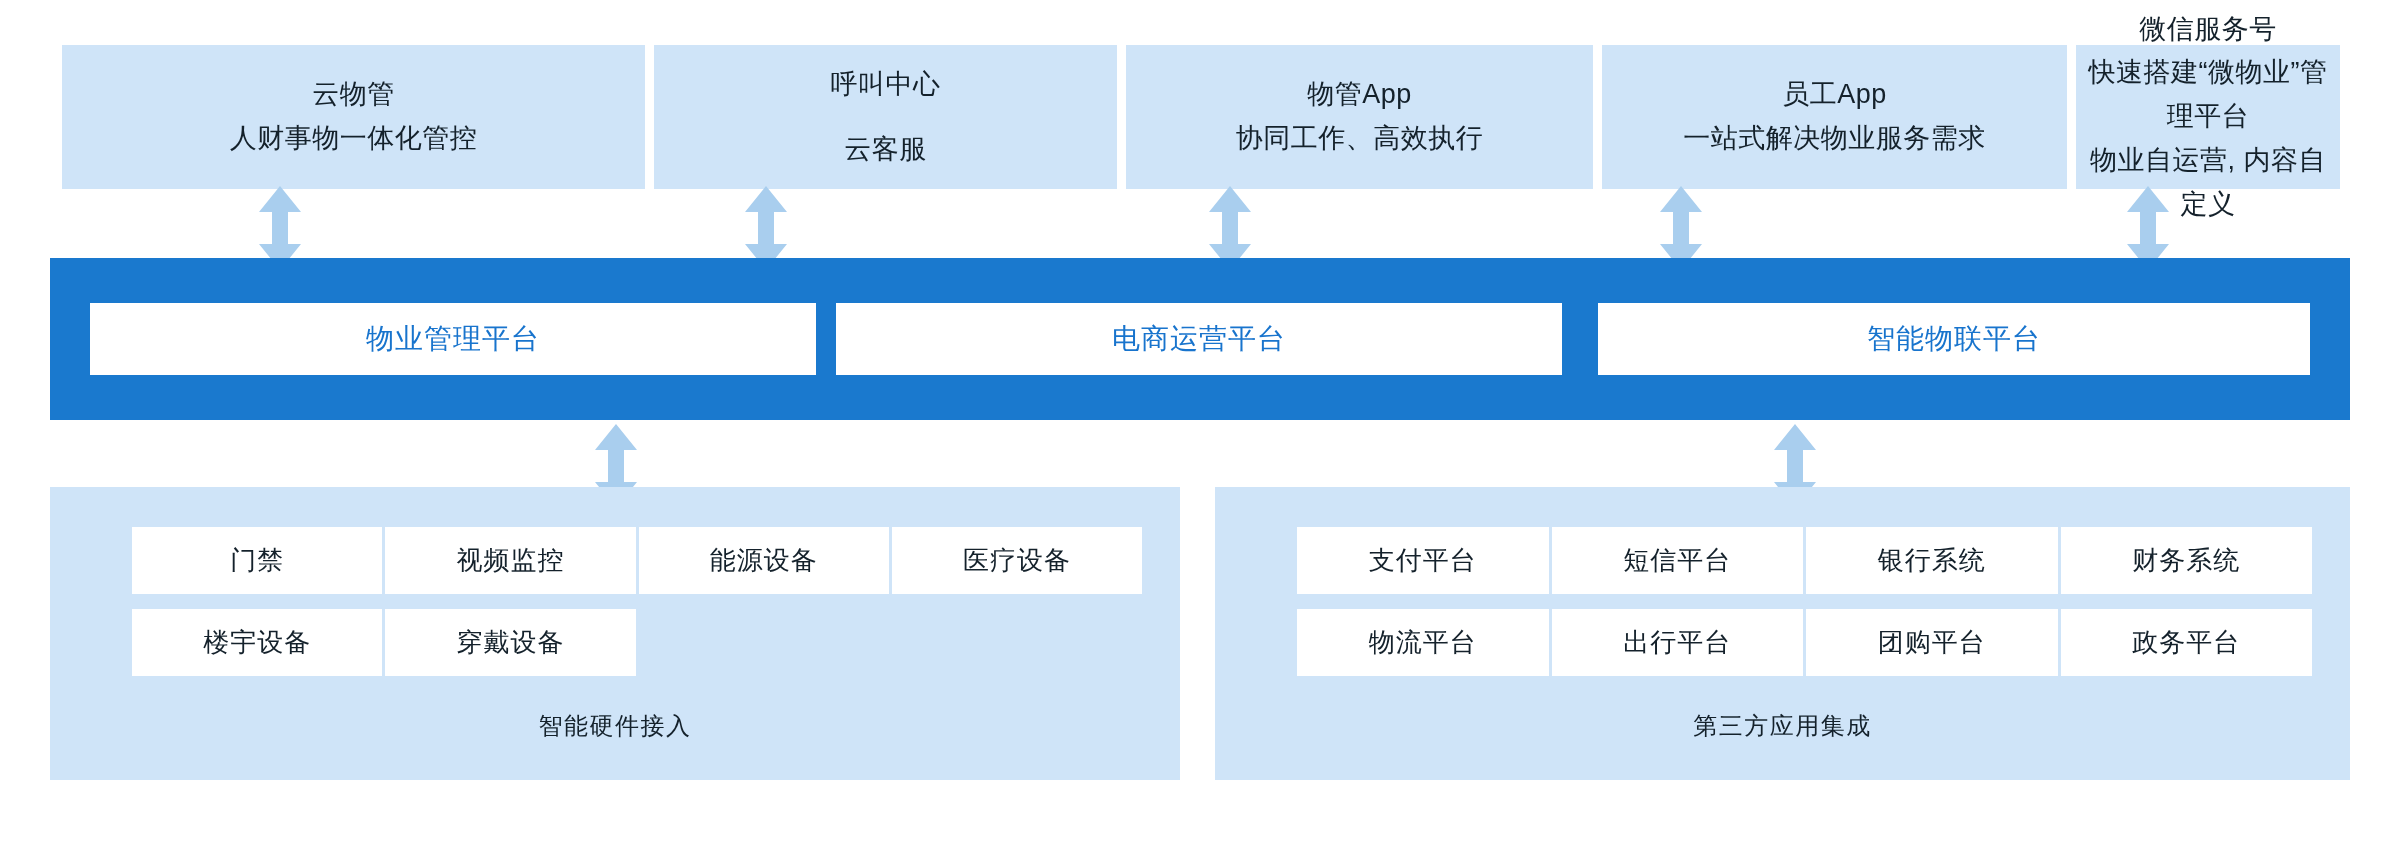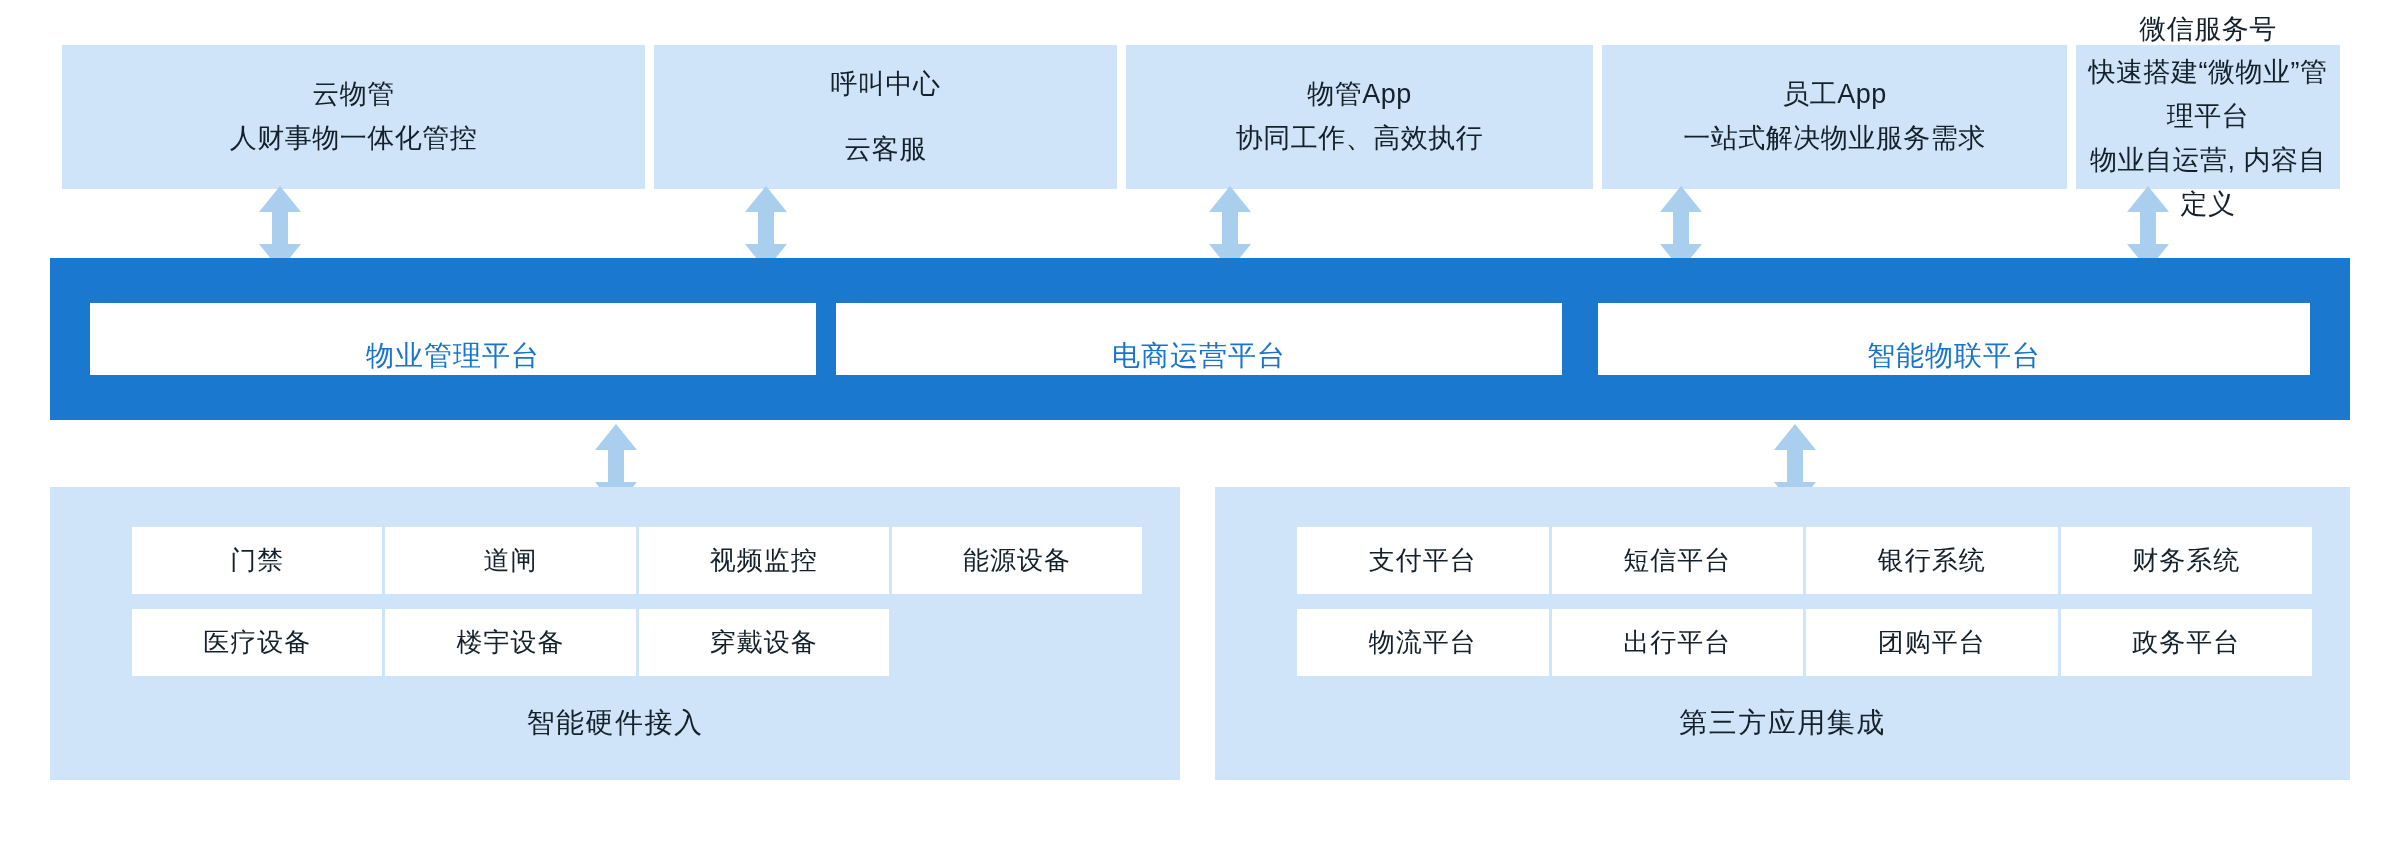--- a/index.html
+++ b/index.html
@@ -74,21 +74,21 @@
     left: 40px;
     top: 45px;
     right: 40px;
     height: 72px;
     display: flex;
     gap: 20px;
   }
   .platform-box {
     background: #ffffff;
     display: flex;
-    align-items: flex-end;
+    align-items: center;
     justify-content: center;
     font-size: 28px;
     color: #1874cd;
     letter-spacing: 1px;
   }
 
   
   .bottom-panel {
     position: absolute;
     top: 487px;
@@ -118,21 +118,21 @@
     font-size: 26px;
     color: #14212b;
     letter-spacing: 1px;
   }
   .panel-caption {
     position: absolute;
     left: 0;
     right: 0;
     bottom: 38px;
     text-align: center;
-    font-size: 28px;
+    font-size: 24px;
     color: #14212b;
     letter-spacing: 1.5px;
   }
 </style>
 </head>
 <body>
 
 <div id="canvas">
 
   <div class="channel-row">
@@ -211,21 +211,20 @@
   </div>
   <div class="darrow" style="left:1772px; top:424px;">
     <svg viewBox="0 0 46 84" preserveAspectRatio="none">
         <path d="M23 0 L44 26 L31 26 L31 58 L44 58 L23 84 L2 58 L15 58 L15 26 L2 26 Z" fill="#A9CEEE"></path>
       </svg>
   </div>
 
   <div class="bottom-panel" id="panel-hardware">
     <div class="tile-grid">
       <div class="tile">门禁</div>
-      <div class="tile">道闸</div>
       <div class="tile">视频监控</div>
       <div class="tile">能源设备</div>
       <div class="tile">医疗设备</div>
       <div class="tile">楼宇设备</div>
       <div class="tile">穿戴设备</div>
     </div>
     <div class="panel-caption">智能硬件接入</div>
   </div>
 
   <div class="bottom-panel" id="panel-thirdparty">

